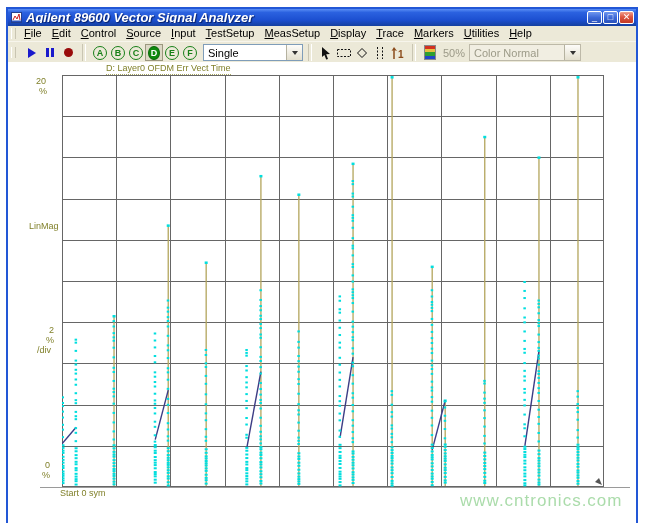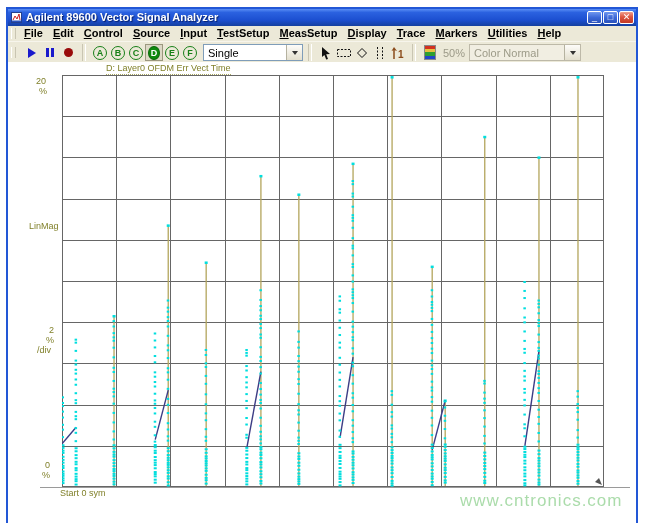--- a/index.html
+++ b/index.html
@@ -13,37 +13,36 @@
     border:2px solid #2257d6;border-bottom:none;background:#ece9d8;
     box-sizing:border-box;
   }
   
   .titlebar{
     height:17px;display:flex;align-items:center;padding:0 2px 0 3px;
     background:linear-gradient(180deg,#5a8ef5 0%,#2b62e0 20%,#1c4fd0 65%,#15409f 100%);
   }
   .app-icon{width:11px;height:11px;margin-right:4px;flex:0 0 auto;}
   .title-text{
-    color:#fff;font-weight:bold;font-size:11px;line-height:11px;flex:1;
+    color:#fff;font-weight:bold;font-size:13px;line-height:11px;flex:1;
     text-shadow:1px 1px 1px rgba(0,20,80,.8);
-    white-space:nowrap;overflow:hidden;
+    white-space:nowrap;overflow:hidden;font-style:italic;
   }
   .winbtn{
     width:15px;height:13px;margin-left:1px;border:1px solid #fff;border-radius:2px;
     font-size:9px;line-height:11px;color:#fff;text-align:center;
     background:linear-gradient(180deg,#6f97ef 0%,#3c68d8 50%,#2a52bb 100%);
     box-sizing:border-box;cursor:default;
   }
   .winbtn.close{background:linear-gradient(180deg,#f0a090 0%,#dd5540 45%,#c23926 100%);}
   
   .menubar{
     height:15px;background:#ece9d8;display:flex;align-items:center;
     font-size:11px;line-height:13px;color:#000;padding-left:3px;
     border-bottom:1px solid #f7f5ec;
-    font-weight:bold;
   }
   .grip{width:3px;height:11px;border-left:1px solid #fff;border-right:1px solid #c9c5b2;margin:0 3px 0 0;}
   .menu-item{padding:0 5px;display:inline-block;white-space:nowrap;}
   .menu-item::first-letter{text-decoration:underline;}
   
   .toolbar{
     height:21px;background:#ece9d8;display:flex;align-items:center;
     font-size:11px;border-bottom:1px solid #d8d4c4;padding-left:3px;
   }
   .tgroup{display:flex;align-items:center;height:21px;padding:0 4px;}

